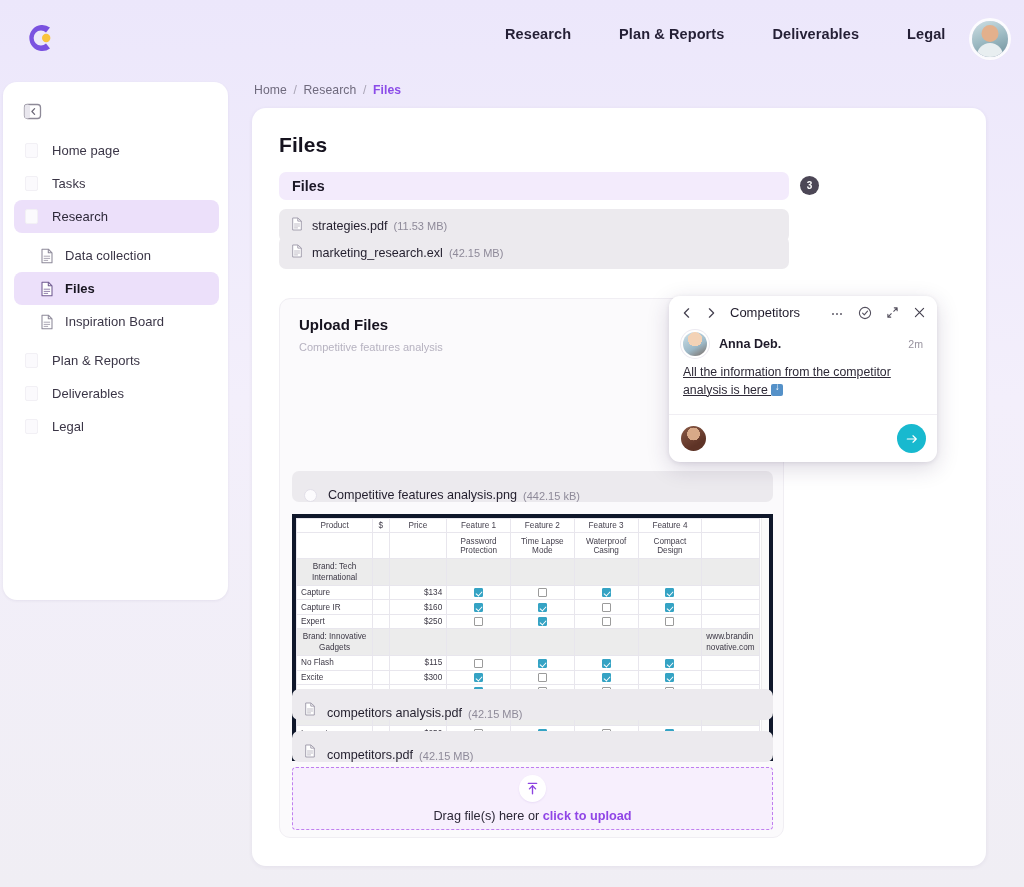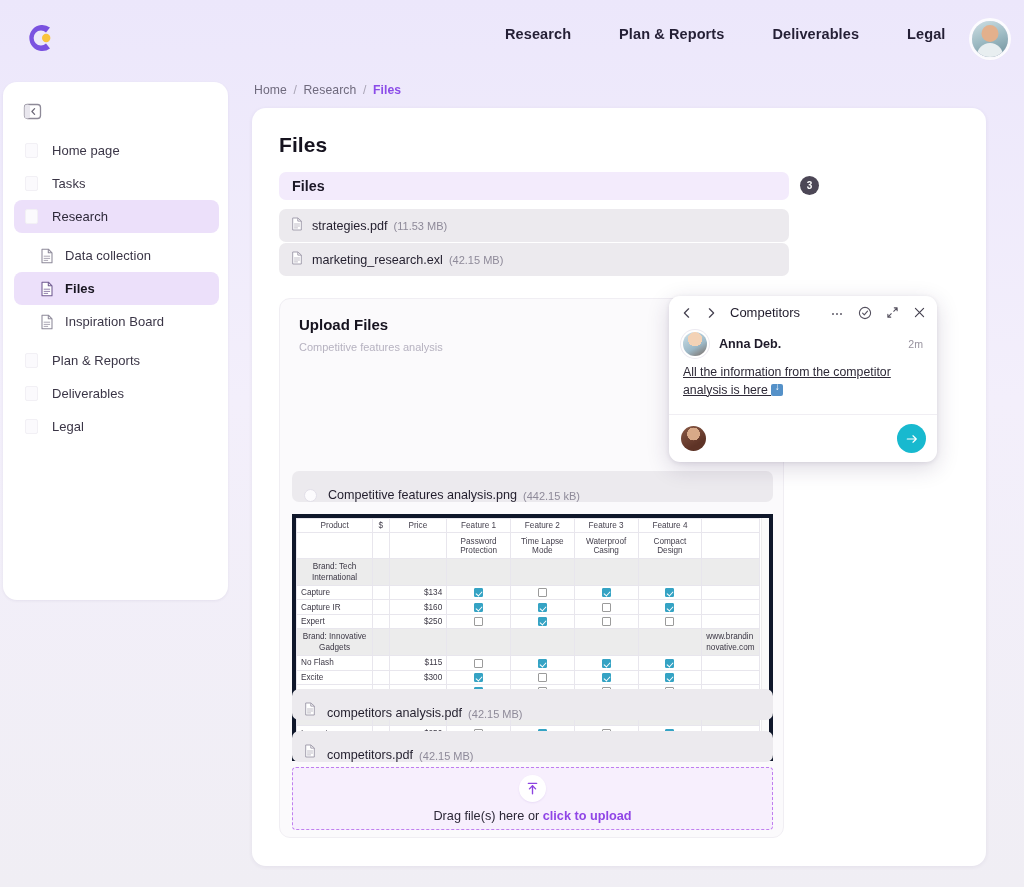--- a/index.html
+++ b/index.html
@@ -380,21 +380,21 @@
         <svg viewBox="0 0 12 14" width="12" height="14">
           <path d="M1.7 1h5.1L10.3 4v9H1.7z" fill="#fff" stroke="#9f9bab" stroke-width=".95" stroke-linejoin="round"></path>
           <path d="M6.8 1.1v3h3.4" fill="none" stroke="#9f9bab" stroke-width=".95" stroke-linejoin="round"></path>
           <path d="M3.5 7h5M3.5 9h5M3.5 10.9h3" stroke="#b5b1bd" stroke-width=".85" stroke-linecap="round"></path>
         </svg>
       </span>
       <span class="fname">strategies.pdf</span>
       <span class="fsize">(11.53 MB)</span>
     </div>
 
-    <div class="filerow" style="top:135px">
+    <div class="filerow" style="top:128px">
       <span>
         <svg viewBox="0 0 12 14" width="12" height="14">
           <path d="M1.7 1h5.1L10.3 4v9H1.7z" fill="#fff" stroke="#9f9bab" stroke-width=".95" stroke-linejoin="round"></path>
           <path d="M6.8 1.1v3h3.4" fill="none" stroke="#9f9bab" stroke-width=".95" stroke-linejoin="round"></path>
           <path d="M3.5 7h5M3.5 9h5M3.5 10.9h3" stroke="#b5b1bd" stroke-width=".85" stroke-linecap="round"></path>
         </svg>
       </span>
       <span class="fname">marketing_research.exl</span>
       <span class="fsize">(42.15 MB)</span>
     </div>

